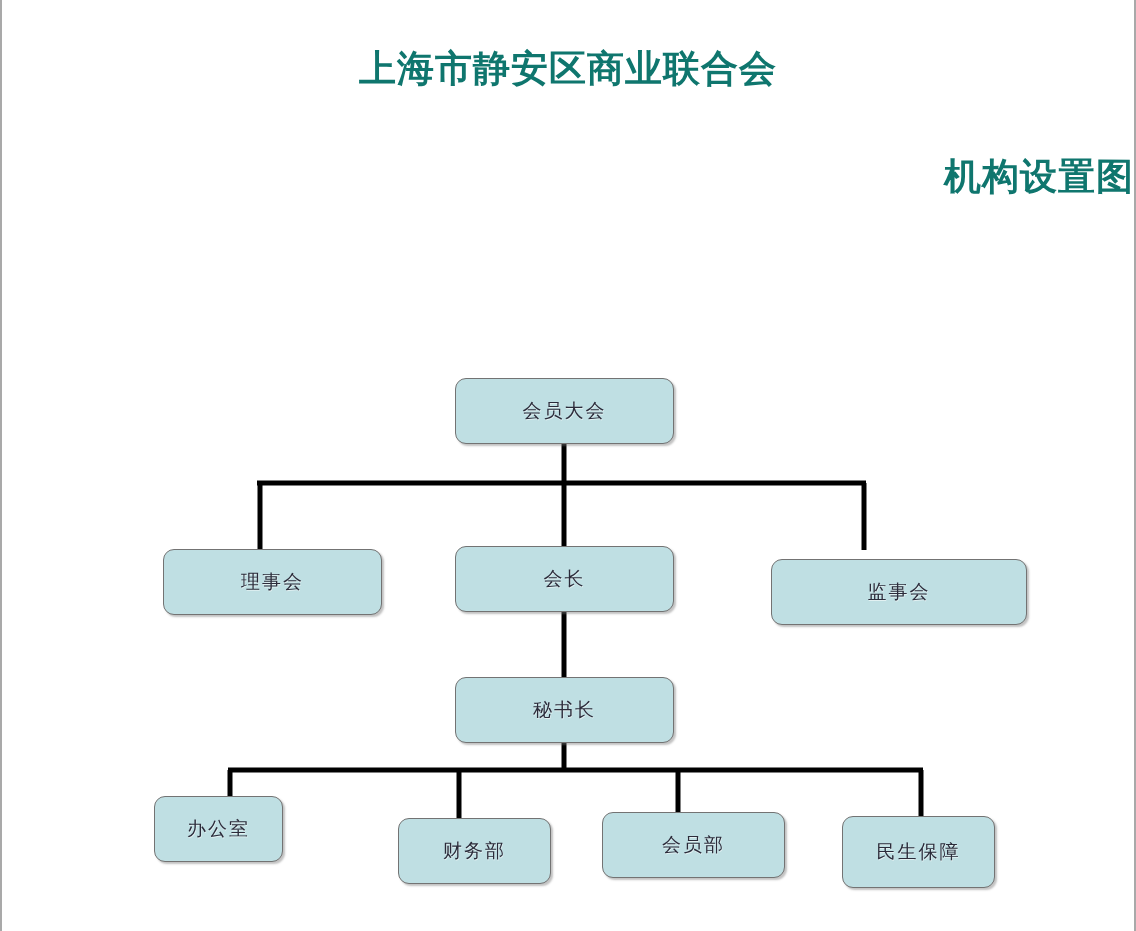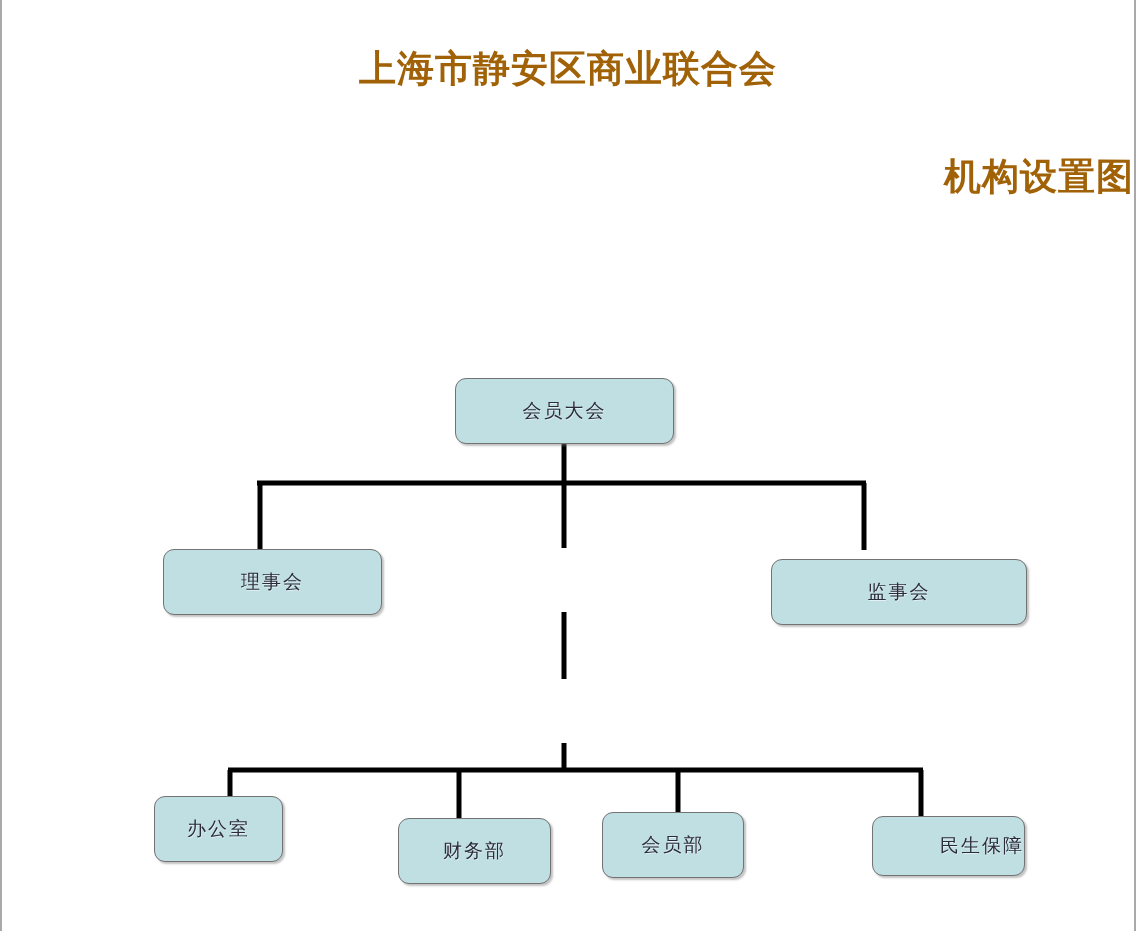--- a/index.html
+++ b/index.html
@@ -21,21 +21,21 @@
     border-right: 2px solid #a9a9a9;
   }
 
   
   .doc-title,
   .doc-subtitle {
     position: absolute;
     width: 100%;
     left: 0;
     text-align: center;
-    color: #a16207;
+    color: #0f766e;
     font-family: "DejaVu Serif", "Liberation Serif", serif;
     font-weight: bold;
     letter-spacing: 1px;
     white-space: nowrap;
   }
   .doc-title {
     top: 44px;
     font-size: 37px;
   }
   .doc-subtitle {
@@ -115,36 +115,42 @@
     </svg>
 
     <div class="node" style="left:453px; top:378px; width:219px; height:66px;">
       <span class="node-label">会员大会</span>
     </div>
 
     <div class="node" style="left:161px; top:549px; width:219px; height:66px;">
       <span class="node-label">理事会</span>
     </div>
 
+    <div class="node" style="left:453px; top:546px; width:219px; height:66px;">
+      <span class="node-label">会长</span>
+    </div>
 
     <div class="node" style="left:769px; top:548px; width:256px; height:66px;margin-top:11px;">
       <span class="node-label">监事会</span>
     </div>
 
+    <div class="node" style="left:453px; top:677px; width:219px; height:66px;">
+      <span class="node-label">秘书长</span>
+    </div>
 
     <div class="node" style="left:152px; top:796px; width:129px; height:66px;">
       <span class="node-label">办公室</span>
     </div>
 
     <div class="node" style="left:396px; top:818px; width:153px; height:66px;">
       <span class="node-label">财务部</span>
     </div>
 
-    <div class="node" style="left:600px; top:812px; width:142px; height:66px;">
+    <div class="node" style="left:600px; top:812px; width:183px; height:66px;">
       <span class="node-label">会员部</span>
     </div>
 
-    <div class="node" style="left:870px; top:816px; width:153px; height:60px;justify-content:flex-end;">
+    <div class="node" style="left:840px; top:816px; width:153px; height:72px;">
       <span class="node-label">民生保障</span>
     </div>
 
   </div>
 </div>
 
 </body></html>

